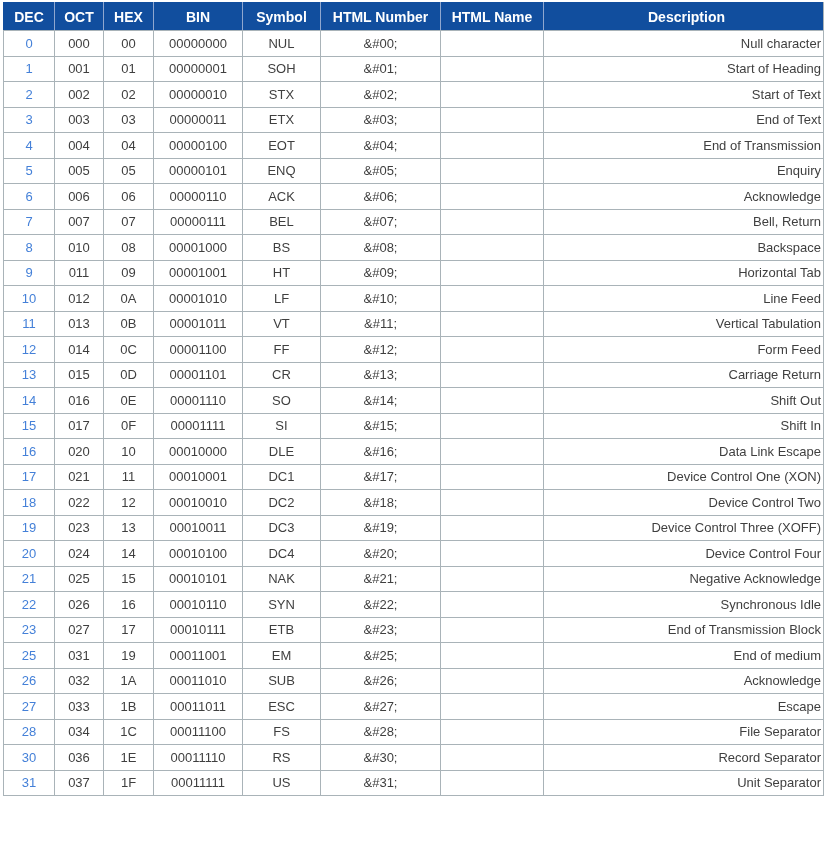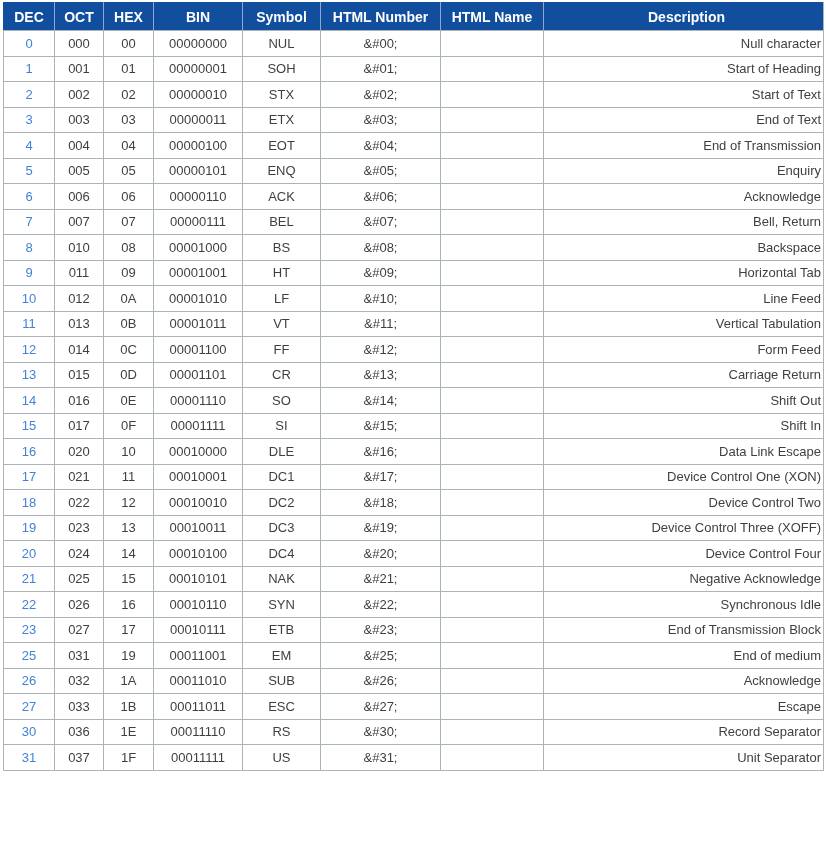--- a/index.html
+++ b/index.html
@@ -373,20 +373,30 @@
     <td><a class="dec-link" href="#">27</a></td>
     <td>033</td>
     <td>1B</td>
     <td>00011011</td>
     <td>ESC</td>
     <td>&amp;#27;</td>
     <td></td>
     <td class="desc">Escape</td>
   </tr>
 
+  <tr>
+    <td><a class="dec-link" href="#">28</a></td>
+    <td>034</td>
+    <td>1C</td>
+    <td>00011100</td>
+    <td>FS</td>
+    <td>&amp;#28;</td>
+    <td></td>
+    <td class="desc">File Separator</td>
+  </tr>
 
 
   <tr>
     <td><a class="dec-link" href="#">30</a></td>
     <td>036</td>
     <td>1E</td>
     <td>00011110</td>
     <td>RS</td>
     <td>&amp;#30;</td>
     <td></td>

